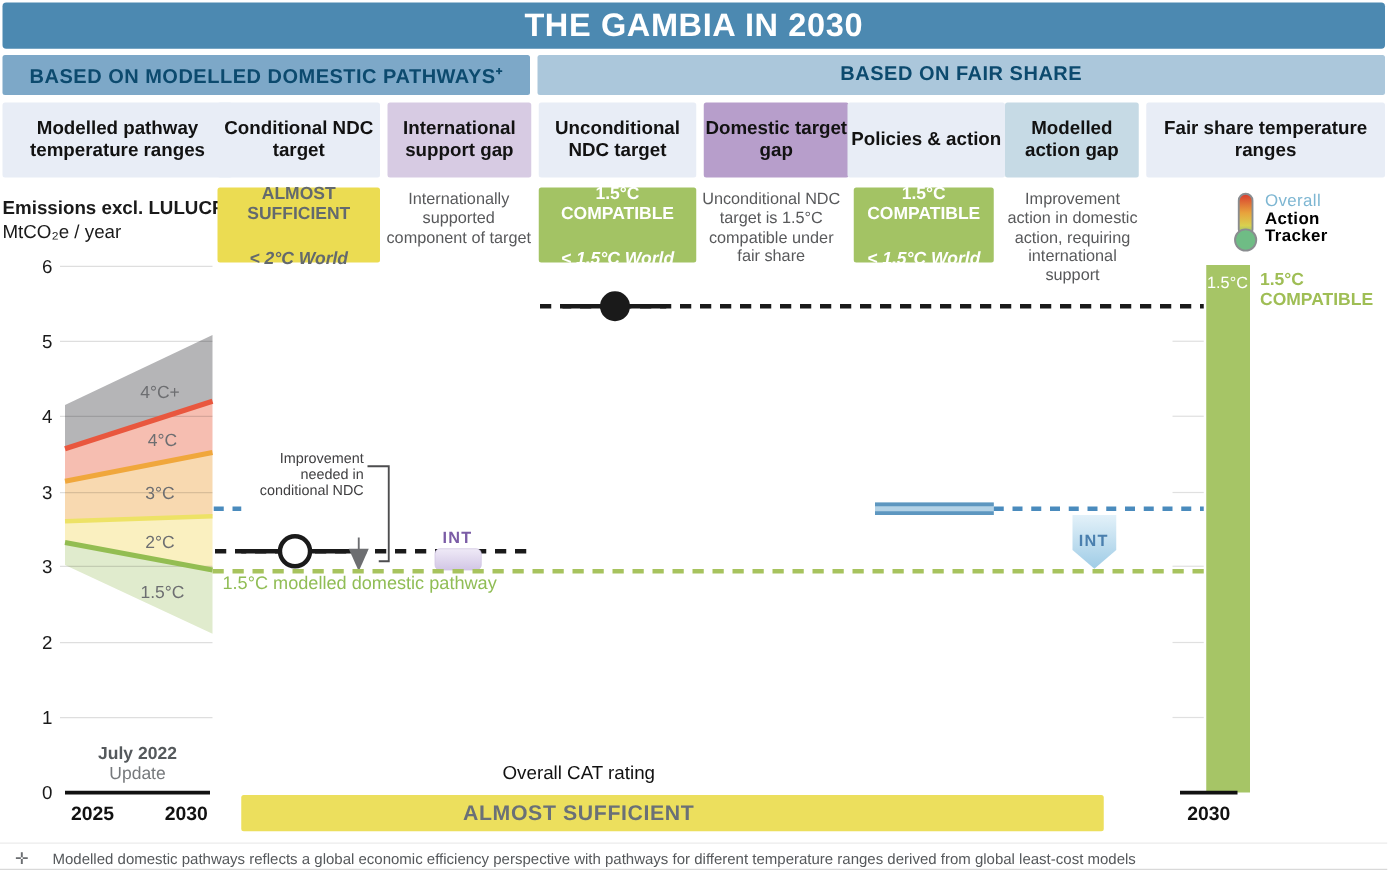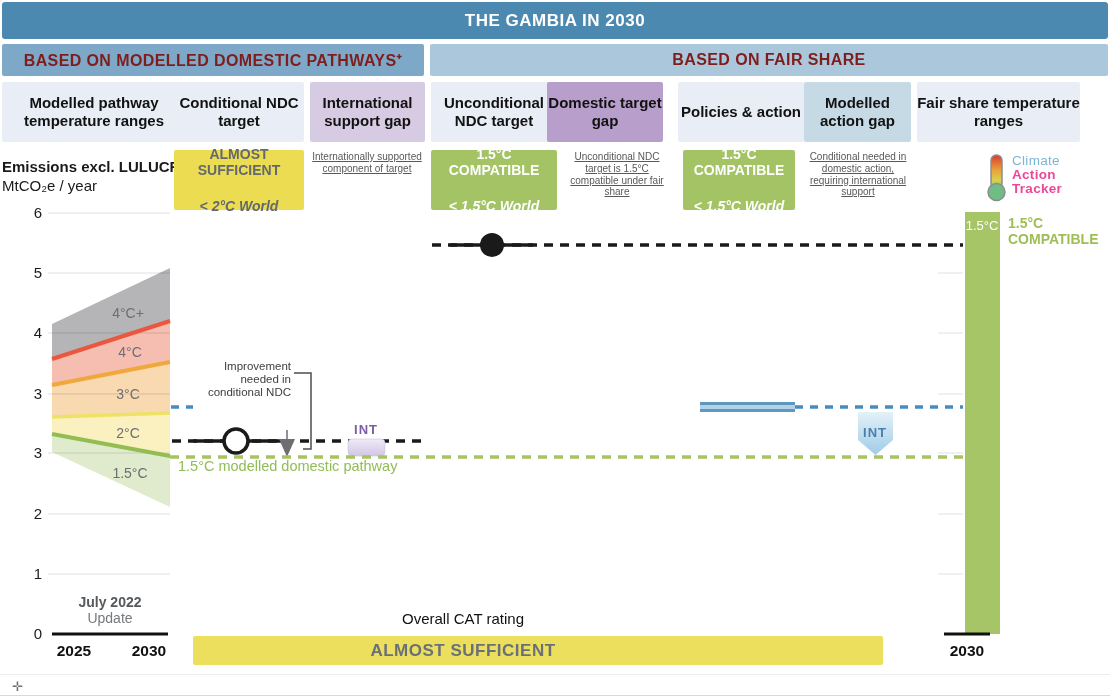--- a/index.html
+++ b/index.html
@@ -1,44 +1,44 @@
 <!DOCTYPE html>
 <html><head>
 <meta charset="utf-8">
 <style>
   html,body{margin:0;padding:0;background:#fff;}
   body{width:1110px;height:697px;position:relative;overflow:hidden;
        font-family:"Liberation Sans",sans-serif;color:#1a1a1a;}
   .abs{position:absolute;}
   .title-bar{left:2px;top:2px;width:1106px;height:37px;background:#4c89b1;border-radius:3px;
-    display:flex;align-items:center;justify-content:center;color:#fff;font-size:17px;font-weight:bold;letter-spacing:.5px;}
+    display:flex;align-items:center;justify-content:center;color:#fff;font-size:26px;font-weight:bold;letter-spacing:.5px;}
   .subhead{height:32px;top:44px;display:flex;align-items:center;justify-content:center;
-    color:#7f1d1d;font-weight:bold;font-size:16px;letter-spacing:.4px;border-radius:2px;}
+    color:#0c4a6e;font-weight:bold;font-size:16px;letter-spacing:.4px;border-radius:2px;}
   .sh-left{left:2px;width:422px;background:#7da8c8;}
   .sh-right{left:430px;width:678px;background:#abc7db;}
   .colhead{top:82px;height:60px;display:flex;align-items:center;justify-content:center;text-align:center;
     font-weight:bold;font-size:15px;line-height:1.22;color:#121212;border-radius:2px;}
   .bg-light{background:#e8edf6;}
   .bg-purple-l{background:#d7cbe3;}
   .bg-purple-d{background:#b79ecb;}
   .bg-blue-l{background:#c6dae5;}
   .badge{top:150px;height:60px;display:flex;flex-direction:column;align-items:center;justify-content:center;
     text-align:center;font-weight:bold;font-size:14px;line-height:1.15;border-radius:2px;}
   .badge .world{font-style:italic;font-weight:bold;margin-top:20px;}
   .badge-yellow{background:#ebdc52;color:#63696e;}
   .badge-green{background:#a3c364;color:#fff;}
-  .gapnote{top:151px;font-size:10px;line-height:1.18;color:#58595b;text-align:center;text-decoration:underline;}
+  .gapnote{top:151px;font-size:13px;line-height:1.18;color:#58595b;text-align:center;}
   .emis{left:2px;top:158px;font-size:15px;line-height:1.25;}
   .emis b{font-size:15px;}
   svg text{font-family:"Liberation Sans",sans-serif;}
   .fairlabel{left:1008px;top:215px;font-size:14px;font-weight:bold;color:#9fbe55;line-height:1.15;}
   .logo{left:986px;top:151px;display:flex;gap:5px;align-items:flex-start;}
   .logo .txt{font-size:13.5px;line-height:1.05;letter-spacing:.3px;}
   .logo .l1{color:#7db6d2;}
-  .logo .l2,.logo .l3{color:#ec4899;font-weight:bold;}
+  .logo .l2,.logo .l3{color:#000000;font-weight:bold;}
   .overall-cap{left:193px;top:610px;width:540px;text-align:center;font-size:15px;color:#111;}
   .overall-bar{left:193px;top:636px;width:690px;height:29px;background:#ecdf5d;border-radius:2px;}
   .overall-bar span{position:absolute;left:0;top:0;width:540px;height:29px;display:flex;align-items:center;justify-content:center;
     font-weight:bold;font-size:17px;color:#6a7077;letter-spacing:.5px;}
   .footnote{left:0;top:674px;width:1110px;height:23px;border-top:1px solid #ececec;
     font-size:12px;color:#55585b;display:flex;align-items:center;}
   .footnote .mark{margin-left:12px;width:30px;color:#6b6e71;font-size:13px;}
   .hairline-bottom{left:0;top:695px;width:1110px;height:1px;background:#d9d9d9;}
 </style>
 </head>
@@ -169,60 +169,61 @@
 
 <div class="abs title-bar">THE GAMBIA IN 2030</div>
 
 <div class="abs subhead sh-left">BASED ON MODELLED DOMESTIC PATHWAYS⁺</div>
 <div class="abs subhead sh-right">BASED ON FAIR SHARE</div>
 
 <div class="abs colhead bg-light" style="left:2px;width:184px;">Modelled pathway temperature ranges</div>
 <div class="abs colhead bg-light" style="left:174px;width:130px;">Conditional NDC target</div>
 <div class="abs colhead bg-purple-l" style="left:310px;width:115px;">International support gap</div>
 <div class="abs colhead bg-light" style="left:431px;width:126px;">Unconditional NDC target</div>
-<div class="abs colhead bg-purple-d" style="left:547px;width:116px;">Domestic target gap</div>
+<div class="abs colhead bg-purple-d" style="left:563px;width:116px;">Domestic target gap</div>
 <div class="abs colhead bg-light" style="left:678px;width:126px;">Policies &amp; action</div>
 <div class="abs colhead bg-blue-l" style="left:804px;width:107px;">Modelled action gap</div>
-<div class="abs colhead bg-light" style="left:917px;width:163px;">Fair share temperature ranges</div>
+<div class="abs colhead bg-light" style="left:917px;width:191px;">Fair share temperature ranges</div>
 
 <div class="abs emis">
   <b>Emissions excl. LULUCF</b><br>
   <span>MtCO₂e / year</span>
 </div>
 
 <div class="abs badge badge-yellow" style="left:174px;width:130px;">
   <span>ALMOST SUFFICIENT</span>
   <span class="world">&lt; 2°C World</span>
 </div>
 <div class="abs gapnote" style="left:308px;width:118px;">Internationally supported component of target</div>
 <div class="abs badge badge-green" style="left:431px;width:126px;">
   <span>1.5°C COMPATIBLE</span>
   <span class="world">&lt; 1.5°C World</span>
 </div>
 <div class="abs gapnote" style="left:561px;width:112px;">Unconditional NDC target is 1.5°C compatible under fair share</div>
 <div class="abs badge badge-green" style="left:683px;width:112px;">
   <span>1.5°C COMPATIBLE</span>
   <span class="world">&lt; 1.5°C World</span>
 </div>
-<div class="abs gapnote" style="left:802px;width:112px;">Conditional needed in domestic action, requiring international support</div>
+<div class="abs gapnote" style="left:802px;width:112px;">Improvement action in domestic action, requiring international support</div>
 
 <div class="abs logo" style="left:1012px;top:154px;">
   <div class="txt">
-    <div class="l1">Climate</div>
+    <div class="l1">Overall</div>
     <div class="l2">Action</div>
     <div class="l3">Tracker</div>
   </div>
 </div>
 
 <div class="abs fairlabel">
   <div>1.5°C</div>
   <div>COMPATIBLE</div>
 </div>
 
 <div class="abs overall-cap">Overall CAT rating</div>
 <div class="abs overall-bar">
   <span>ALMOST SUFFICIENT</span>
 </div>
 
 <div class="abs footnote">
   <span class="mark">✛</span>
+  <span>Modelled domestic pathways reflects a global economic efficiency perspective with pathways for different temperature ranges derived from global least-cost models</span>
 </div>
 <div class="abs hairline-bottom"></div>
 
 </body></html>

